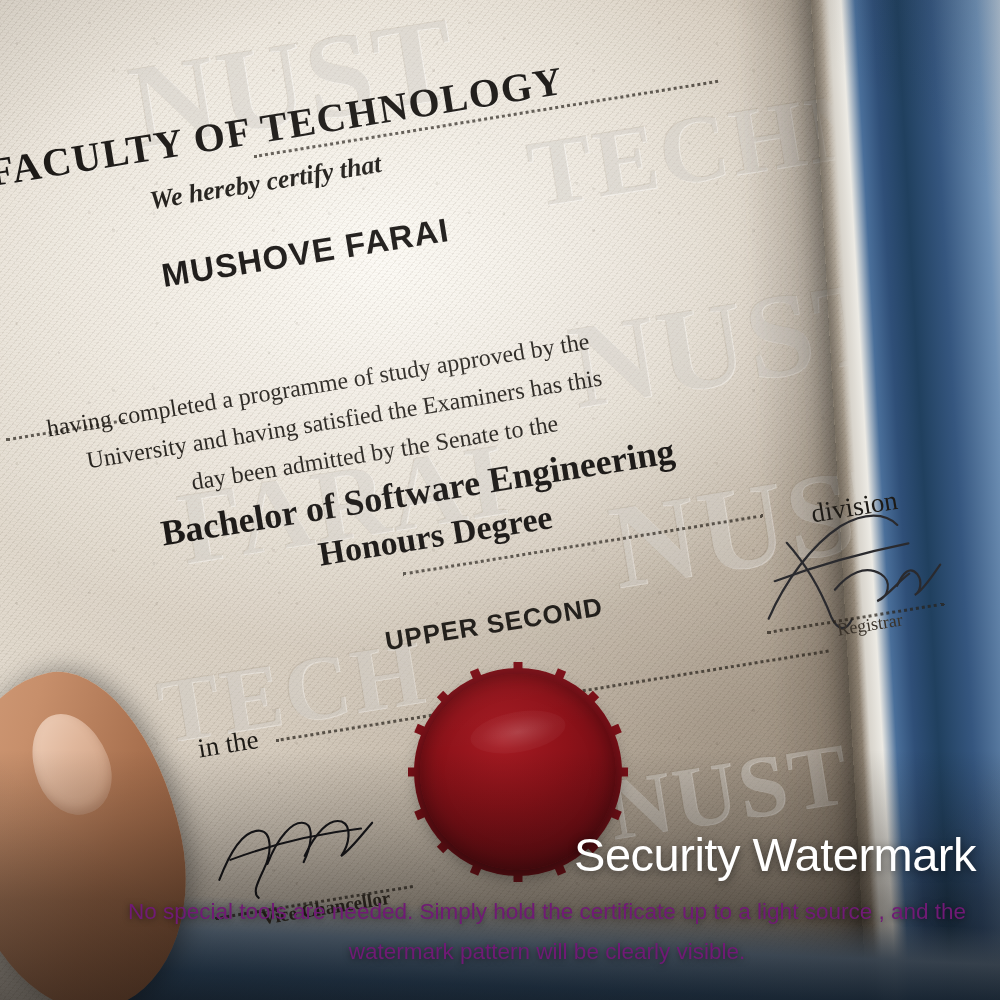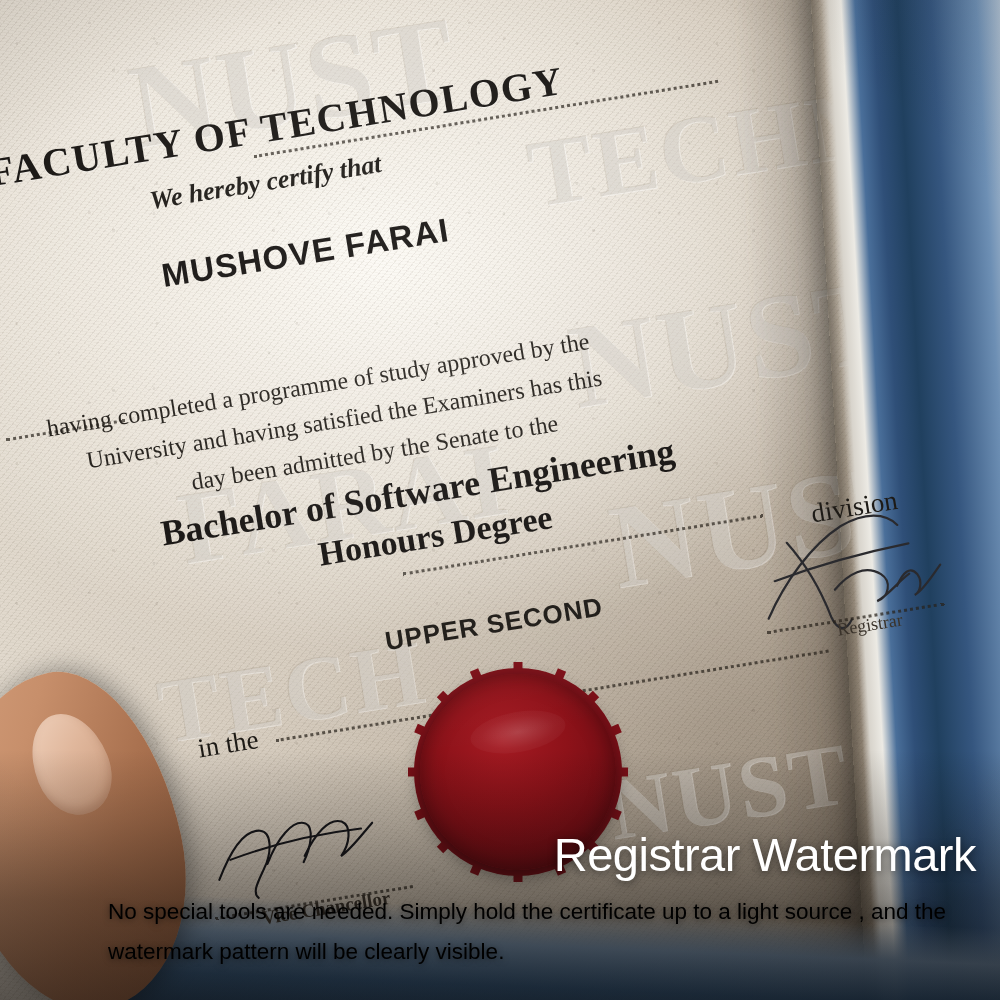--- a/index.html
+++ b/index.html
@@ -318,27 +318,28 @@
     right: 24px;
     bottom: 118px;
     font-family: "Liberation Sans", sans-serif;
     font-size: 47px;
     color: #ffffff;
     letter-spacing: -0.5px;
     text-shadow: 0 2px 8px rgba(0,0,0,0.55);
   }
   .cap-sub {
     position: absolute;
-    left: 108px;
+    left: 116px;
     right: 22px;
     bottom: 28px;
     font-family: "Liberation Sans", sans-serif;
     font-size: 22.5px;
     line-height: 40px;
-    color: #000000;
+    color: #701a75;
+    text-align: center;
     text-shadow: 0 1px 6px rgba(0,0,0,0.55);
   }
 </style>
 </head>
 <body>
 
 <div id="stage">
 
   <div class="paper"></div>
   <div class="fibers"></div>
@@ -422,16 +423,16 @@
   </svg>
   <div class="seal"></div>
   <div class="seal-emboss"></div>
 
   <div class="hand"></div>
   <div class="nail"></div>
 
   <div class="vignette"></div>
 
   <div class="caption"></div>
-  <div class="cap-title">Registrar Watermark</div>
+  <div class="cap-title">Security Watermark</div>
   <div class="cap-sub">No special tools are needed. Simply hold the certificate up to a light source , and the watermark pattern will be clearly visible.</div>
 
 </div>
 
 </body></html>

